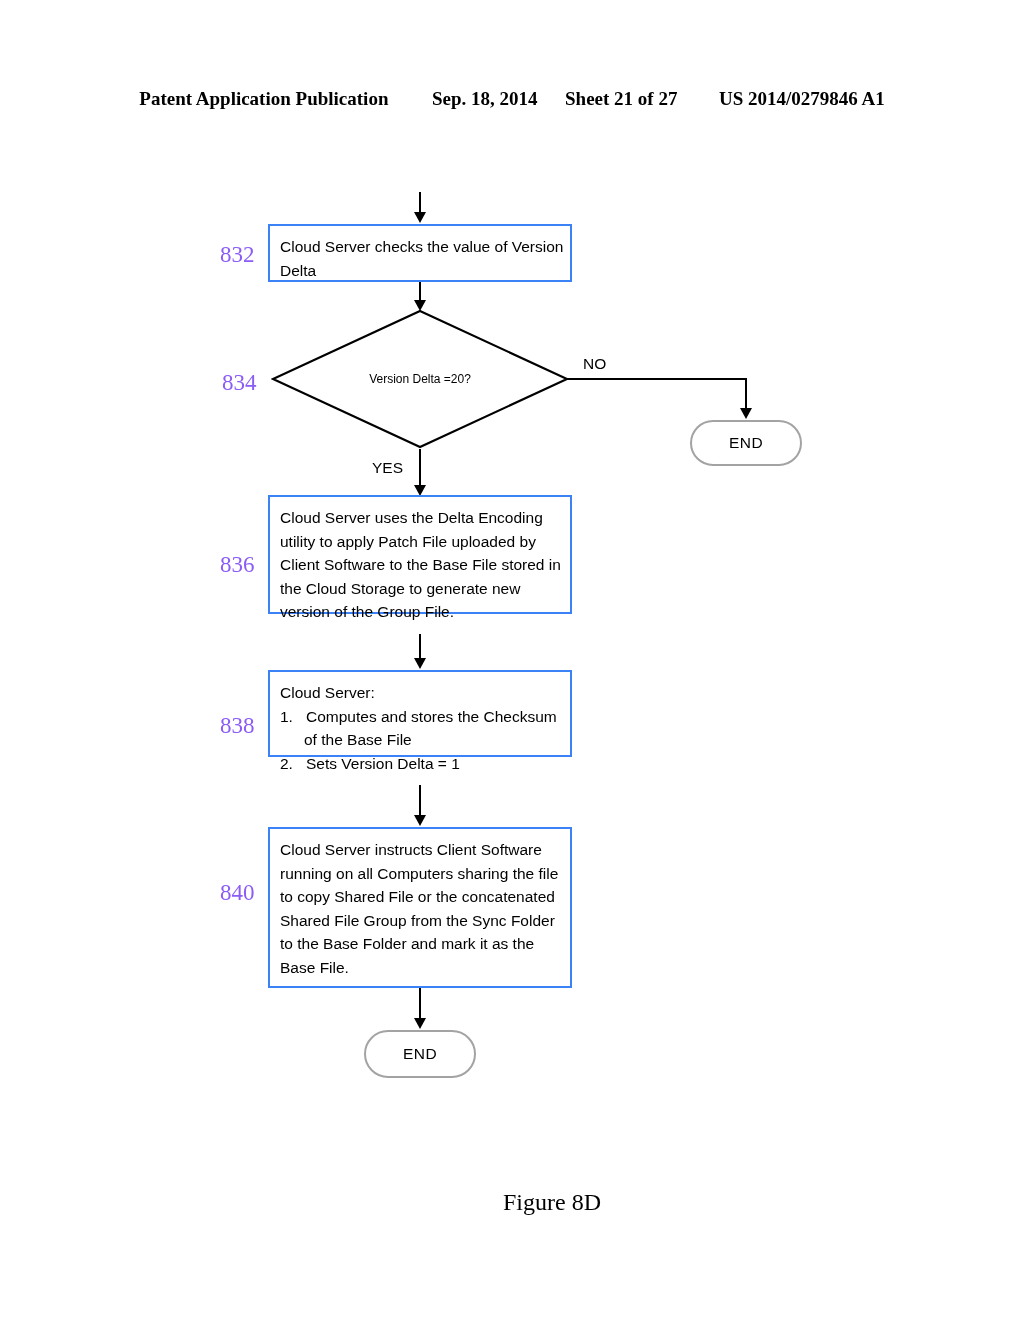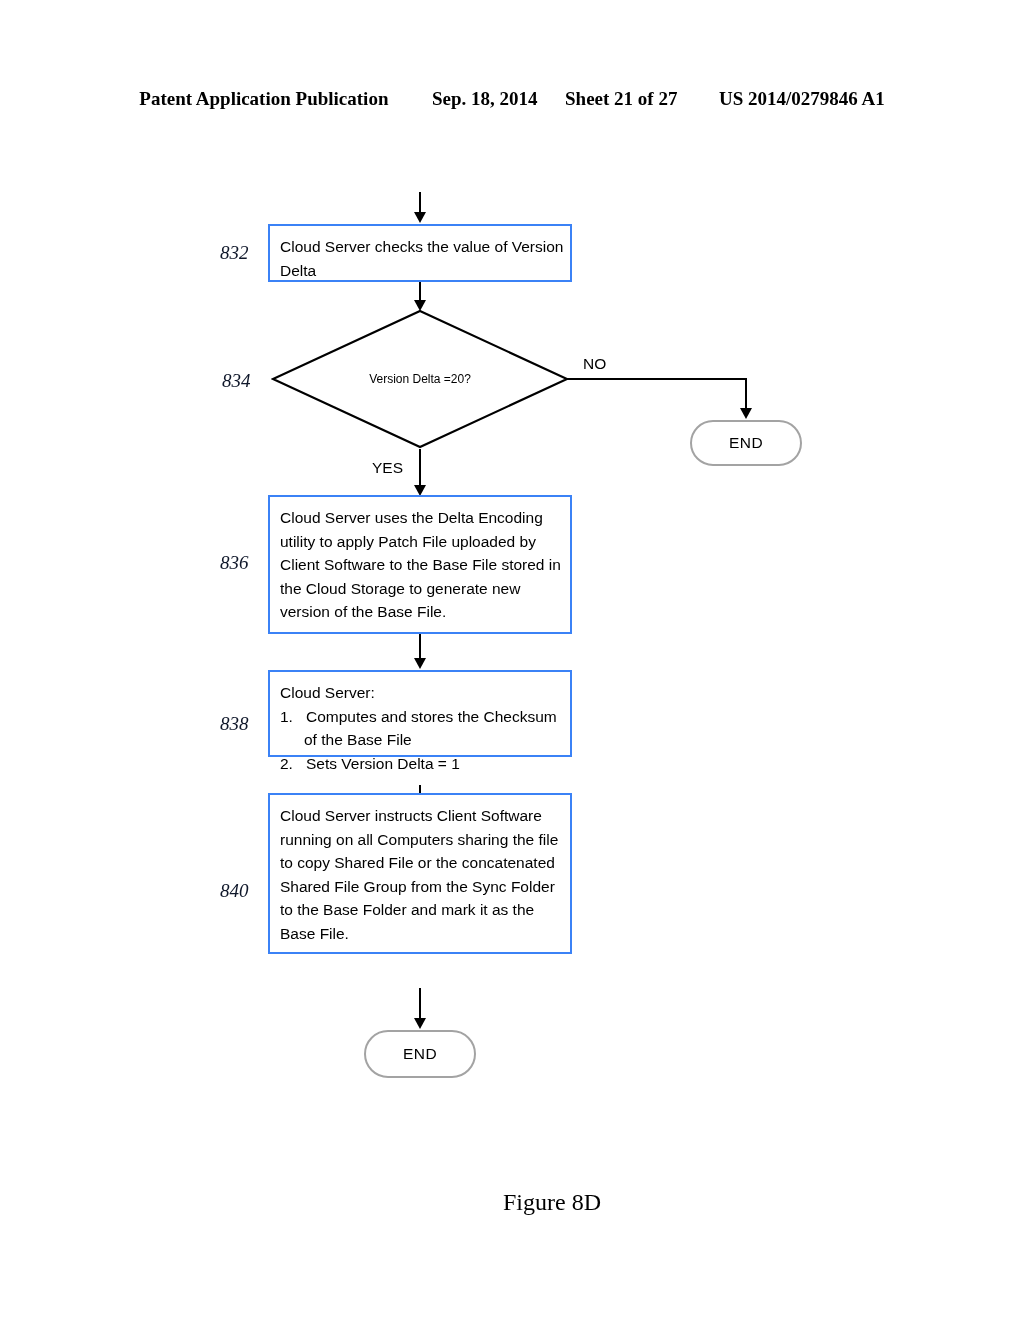--- a/index.html
+++ b/index.html
@@ -111,24 +111,23 @@
     height: 0;
     border-left: 6px solid transparent;
     border-right: 6px solid transparent;
     border-top: 11px solid #000000;
   }
 
   
   .ref-num {
     position: absolute;
     font-family: "Liberation Serif", serif;
-    font-size: 19px;
-    color: #0f172a;
-    white-space: nowrap;
-    font-style: italic;
+    font-size: 23px;
+    color: #8b5cf6;
+    white-space: nowrap;
   }
 
   
   .branch-label {
     position: absolute;
     font-size: 15.5px;
     white-space: nowrap;
   }
 
   
@@ -186,27 +185,27 @@
 
   <div class="terminator" style="left:690px; top:420px; width:112px; height:46px;">
     <span>END</span>
   </div>
 
   <div class="branch-label" style="left:372px; top:459px;">YES</div>
   <div class="vline" style="left:419px; top:449px; height:38px;"></div>
   <div class="arrowhead" style="left:414px; top:485px;"></div>
 
   <div class="ref-num" style="left:220px; top:552px;">836</div>
-  <div class="proc-box" style="left:268px; top:495px; width:304px; height:139px;">
+  <div class="proc-box" style="left:268px; top:495px; width:304px; height:119px;">
     <div class="inner">
       <div class="line">Cloud Server uses the Delta Encoding</div>
       <div class="line">utility to apply Patch File uploaded by</div>
       <div class="line">Client Software to the Base File stored in</div>
       <div class="line">the Cloud Storage to generate new</div>
-      <div class="line">version of the Base File.</div>
+      <div class="line">version of the Group File.</div>
     </div>
   </div>
 
   <div class="vline" style="left:419px; top:634px; height:26px;"></div>
   <div class="arrowhead" style="left:414px; top:658px;"></div>
 
   <div class="ref-num" style="left:220px; top:713px;">838</div>
   <div class="proc-box" style="left:268px; top:670px; width:304px; height:87px;">
     <div class="inner">
       <div class="line">Cloud Server:</div>
@@ -219,21 +218,21 @@
         <span class="li-num">2.</span>
         <span>Sets Version Delta = 1</span>
       </div>
     </div>
   </div>
 
   <div class="vline" style="left:419px; top:785px; height:32px;"></div>
   <div class="arrowhead" style="left:414px; top:815px;"></div>
 
   <div class="ref-num" style="left:220px; top:880px;">840</div>
-  <div class="proc-box" style="left:268px; top:793px; width:304px; height:161px;">
+  <div class="proc-box" style="left:268px; top:827px; width:304px; height:161px;">
     <div class="inner">
       <div class="line">Cloud Server instructs Client Software</div>
       <div class="line">running on all Computers sharing the file</div>
       <div class="line">to copy Shared File or the concatenated</div>
       <div class="line">Shared File Group from the Sync Folder</div>
       <div class="line">to the Base Folder and mark it as the</div>
       <div class="line">Base File.</div>
     </div>
   </div>
 

